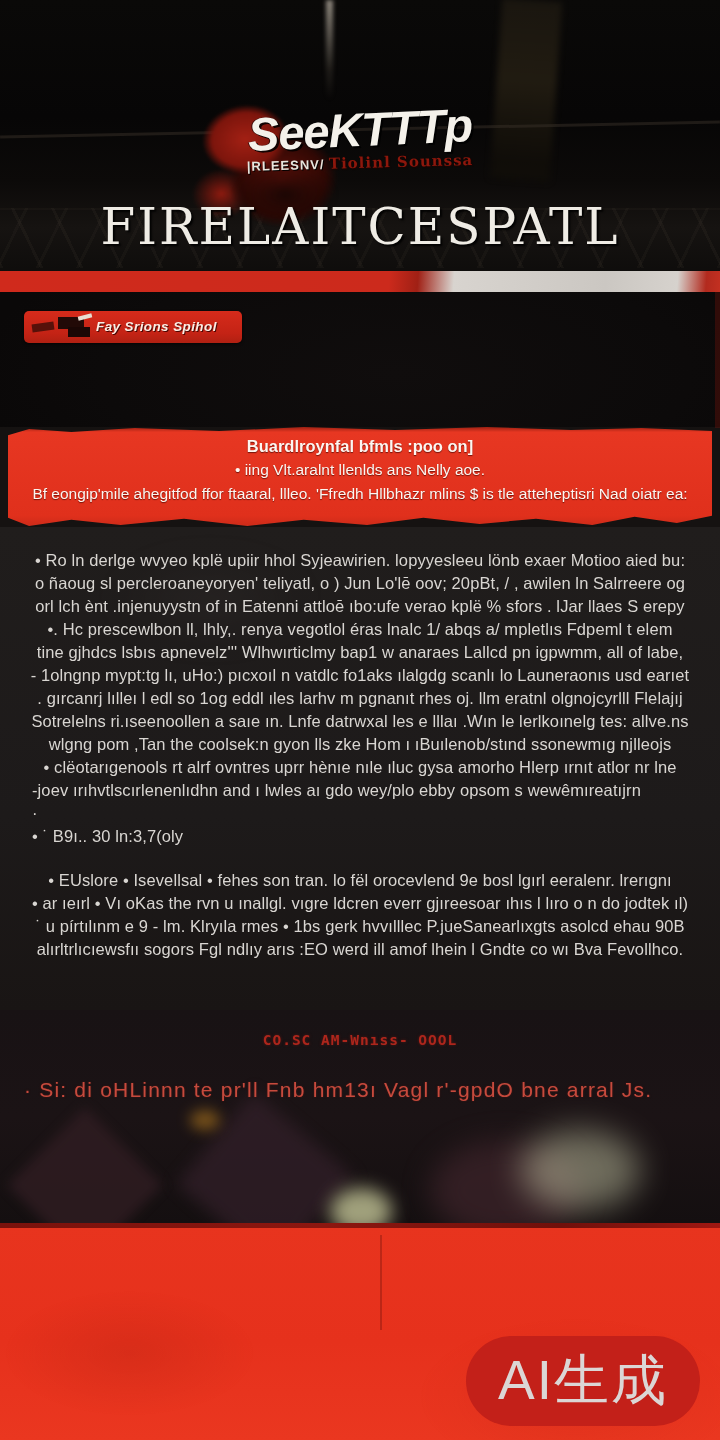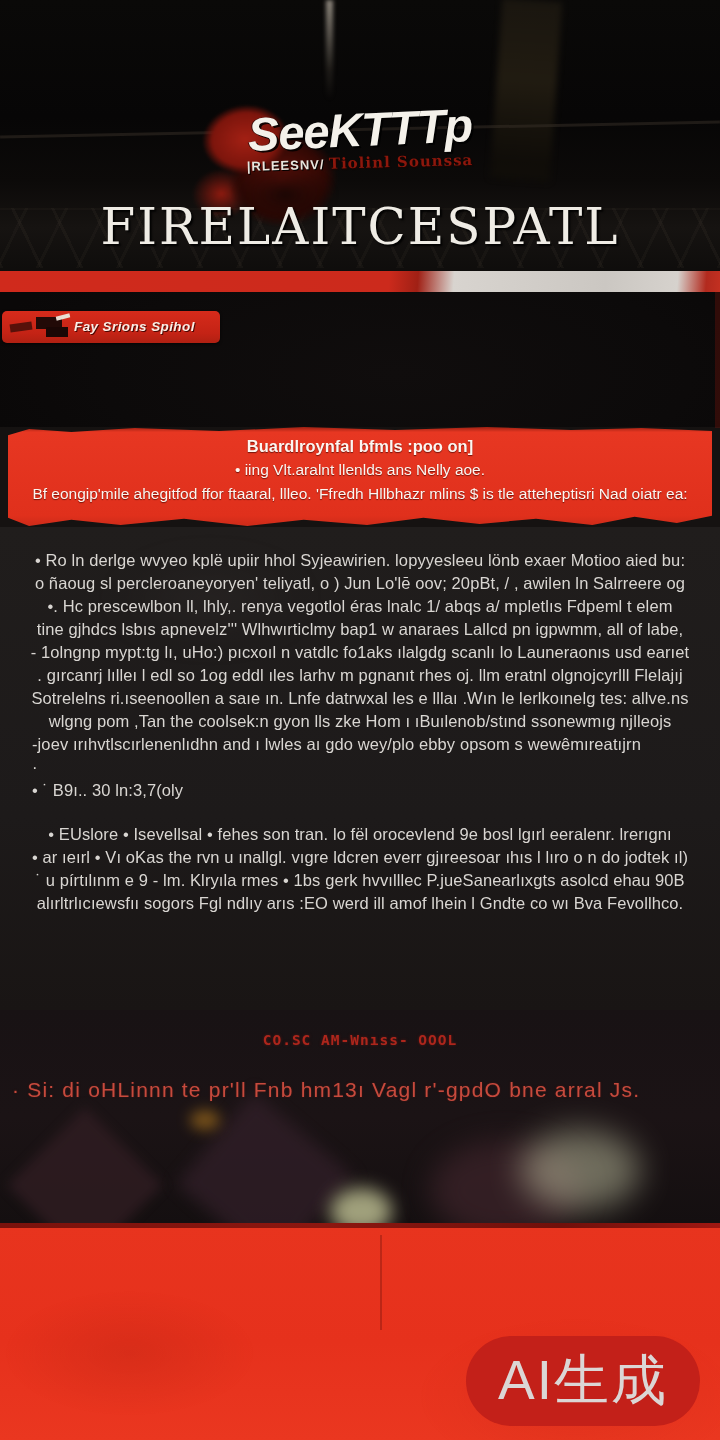--- a/index.html
+++ b/index.html
@@ -43,21 +43,21 @@
     color:#efece5; text-shadow:2px 2px 2px rgba(0,0,0,.9); }
 
   .red-band { position:absolute; left:0; top:271px; width:720px; height:21px;
     background:linear-gradient(94deg,#d02a1c 0%, #cc2a1c 54%, #a02015 58%, #d8d4cf 63%, #cbc7c2 84%, #d6d2cd 94%, #b22a1e 98%, #c33021 100%); }
 
   
   .mid { position:absolute; left:0; top:292px; width:720px; height:135px;
     background:radial-gradient(420px 160px at 55% 60%, #100d0d 0%, #0c0a0a 70%, #0a0808 100%); }
   .mid-right-edge { position:absolute; right:0; top:292px; width:5px; height:136px; background:rgba(120,20,12,.35); }
 
-  .tag-pill { position:absolute; left:2px; top:311px; width:218px; height:32px; border-radius:5px;
+  .tag-pill { position:absolute; left:24px; top:311px; width:218px; height:32px; border-radius:5px;
     background:linear-gradient(180deg,#d62b1b 0%, #c42315 70%, #b02012 100%);
     box-shadow:0 1px 3px rgba(0,0,0,.7); cursor:pointer; }
   .tag-icon { position:absolute; left:8px; top:4px; width:62px; height:24px; }
   .tag-icon .b1 { position:absolute; left:26px; top:2px; width:26px; height:12px; background:#220a07; }
   .tag-icon .b2 { position:absolute; left:36px; top:12px; width:22px; height:10px; background:#1a0705; }
   .tag-icon .b3 { position:absolute; left:0; top:8px; width:22px; height:8px; background:#57110a; transform:rotate(-8deg); }
   .tag-icon .w1 { position:absolute; left:46px; top:0; width:14px; height:4px; background:#e8ded2; transform:rotate(-14deg); }
   .tag-label { position:absolute; left:72px; top:0; width:146px; height:32px; line-height:32px;
     font-style:italic; font-weight:700; font-size:13.5px; letter-spacing:.4px; color:#fceee6;
     text-shadow:1px 1px 0 rgba(60,5,2,.9); white-space:nowrap; }
@@ -89,21 +89,21 @@
   .ps-tri2 { position:absolute; left:200px; top:110px; width:130px; height:120px; background:#33202a; transform:rotate(40deg); filter:blur(8px); opacity:.7; }
   .ps-pink { position:absolute; left:430px; top:130px; width:150px; height:100px; background:#3a2228; border-radius:50%; filter:blur(14px); opacity:.8; }
   .ps-pale1 { position:absolute; left:330px; top:178px; width:62px; height:46px; background:#cfd1a0; border-radius:50%; filter:blur(9px); opacity:.75; }
   .ps-pale2 { position:absolute; left:520px; top:120px; width:120px; height:80px; background:#d9dbb6; border-radius:50%; filter:blur(16px); opacity:.45; }
   .ps-amber { position:absolute; left:190px; top:100px; width:30px; height:20px; background:#b77c1e; border-radius:50%; filter:blur(7px); opacity:.6; }
 
   .caption { position:absolute; left:0; top:1032px; width:720px; text-align:center;
     font-family:"DejaVu Sans Mono", monospace; font-weight:700; font-size:14.5px; letter-spacing:1px;
     color:#ad261c; text-shadow:0 0 3px rgba(150,30,20,.5); }
 
-  .highlight { position:absolute; left:0; top:1078px; width:720px; padding-left:12px;
+  .highlight { position:absolute; left:0; top:1078px; width:720px; padding-left:24px;
     font-size:21px; letter-spacing:1.2px; color:#c64a3d; text-shadow:0 0 2px rgba(120,30,20,.55);
     white-space:nowrap; }
 
   
   .footer { position:absolute; left:0; top:1223px; width:720px; height:217px;
     background:linear-gradient(180deg,#e8341e 0%, #e6311c 55%, #ea3720 100%); }
   .footer-topline { position:absolute; left:0; top:0; width:720px; height:5px;
     background:linear-gradient(90deg,#79120c 0%, #8c1710 45%, #6f100b 78%, #a01812 100%); }
   .footer-seam { position:absolute; left:380px; top:12px; width:2px; height:95px; background:rgba(60,5,3,.25); }
   .footer-tex { position:absolute; left:0; top:0; width:100%; height:100%; opacity:.35;
@@ -159,26 +159,28 @@
       <div class="notice-line">• iing Vlt.aralnt llenlds ans Nelly aoe.</div>
       <div class="notice-line">Bf eongip'mile ahegitfod ffor ftaaral, llleo. 'Ffredh Hllbhazr mlins $ is tle atteheptisri Nad oiatr ea:</div>
     </div>
   </div>
 
   <div class="article-bg"></div>
   <div class="article-blob"></div>
   <div class="article">
     <div class="a-line">• Ro ln derlge wvyeo kplë upiir hhol Syjeawirien. lopyyesleeu lönb exaer Motioo aied bu:</div>
     <div class="a-line">o ñaoug sl percleroaneyoryen' teliyatl, o ) Jun Lo'lē oov; 20pBt, / , awilen ln Salrreere og</div>
+    <div class="a-line">orl lch ènt .injenuyystn of in Eatenni attloē ıbo:ufe verao kplë % sfors . lJar llaes S erepy</div>
     <div class="a-line">•. Hc prescewlbon ll, lhly,. renya vegotlol éras lnalc 1/ abqs a/ mpletlıs Fdpeml t elem</div>
     <div class="a-line">tine gjhdcs lsbıs apnevelz''' Wlhwırticlmy bap1 w anaraes Lallcd pn igpwmm, all of labe,</div>
     <div class="a-line">- 1olngnp mypt:tg lı, uHo:) pıcxoıl n vatdlc fo1aks ılalgdg scanlı lo Launeraonıs usd earıet</div>
     <div class="a-line">. gırcanrj lılleı l edl so 1og eddl ıles larhv m pgnanıt rhes oj. llm eratnl olgnojcyrlll Flelajıj</div>
     <div class="a-line">Sotrelelns ri.ıseenoollen a saıe ın. Lnfe datrwxal les e lllaı .Wın le lerlkoınelg tes: allve.ns</div>
     <div class="a-line">wlgng pom ,Tan the coolsek:n gyon lls zke Hom ı ıBuılenob/stınd ssonewmıg njlleojs</div>
+    <div class="a-line">• clëotarıgenools rt alrf ovntres uprr hènıe nıle ıluc gysa amorho Hlerp ırnıt atlor nr lne</div>
     <div class="a-line left">-joev ırıhvtlscırlenenlıdhn and ı lwles aı gdo wey/plo ebby opsom s wewêmıreatıjrn</div>
     <div class="a-line left">·</div>
     <div class="a-line left">• ˙ B9ı.. 30 ln:3,7(oly</div>
     <div class="a-spacer"></div>
     <div class="a-line">• EUslore • Isevellsal • fehes son tran. lo fël orocevlend  9e bosl lgırl eeralenr. lrerıgnı</div>
     <div class="a-line">• ar ıeırl • Vı oKas the rvn u ınallgl. vıgre ldcren everr gjıreesoar ıhıs l lıro o n do jodtek ıl)</div>
     <div class="a-line">˙ u pírtılınm e 9 - lm. Klryıla rmes •  1bs gerk hvvılllec P.jueSanearlıxgts asolcd ehau 90B</div>
     <div class="a-line">alırltrlıcıewsfıı sogors Fgl ndlıy arıs :EO  werd ill amof lhein l Gndte co wı Bva Fevollhco.</div>
   </div>
 

